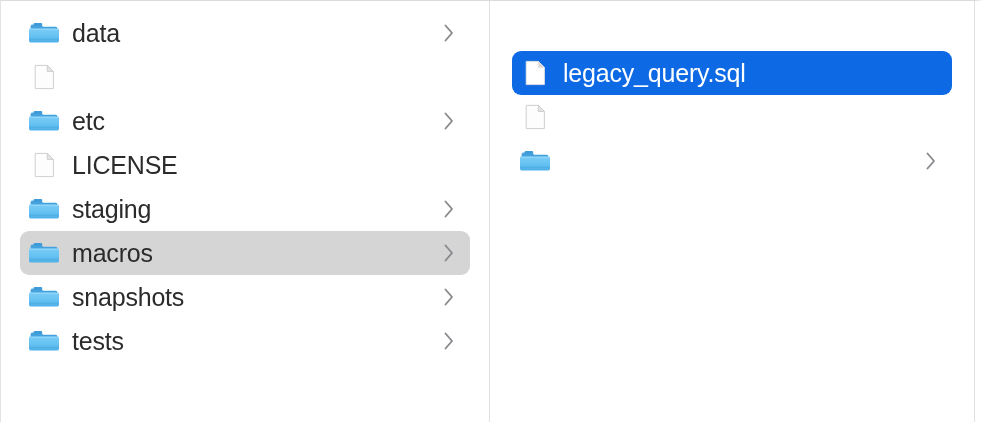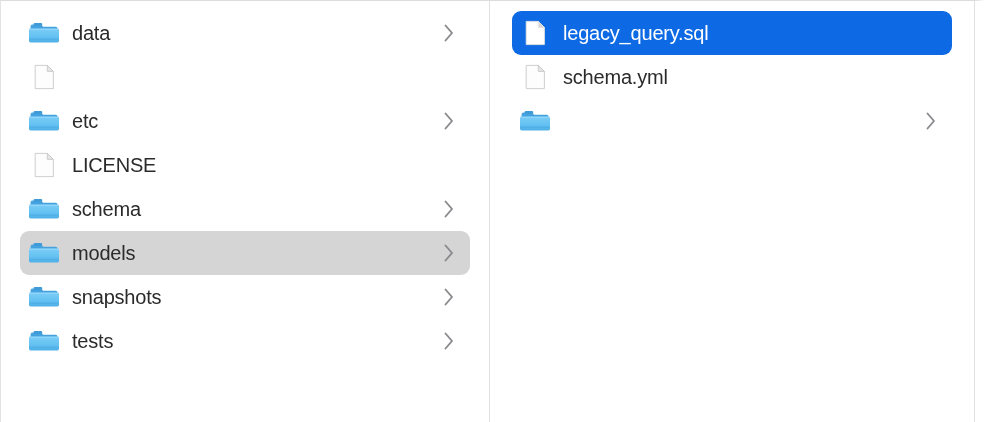--- a/index.html
+++ b/index.html
@@ -64,34 +64,35 @@
   .column-right .row {
     margin: 0 22px 0 22px;
     padding-left: 8px;
   }
 
   .row.sel-gray {
     background: #d5d5d5;
   }
   .row.sel-blue {
     background: #0d6ae4;
+    margin-top: 40px;
   }
 
   .icon {
     width: 30px;
     height: 30px;
     flex: 0 0 30px;
     position: relative;
     margin-right: 13px;
     display: block;
   }
   .icon svg { display: block; width: 30px; height: 30px; }
 
   .label {
-    font-size: 20px;
+    font-size: 25px;
     line-height: 30px;
     color: #2b2b2b;
     letter-spacing: -0.2px;
     white-space: nowrap;
     overflow: hidden;
     text-overflow: ellipsis;
     flex: 1 1 auto;
   }
   .row.sel-blue .label {
     color: #ffffff;
@@ -210,21 +211,21 @@
                   <stop offset="100%" stop-color="#3f9bd8"></stop>
                 </linearGradient>
               </defs>
               <path d="M3.2 6.6h9.0l1.9 2.1h12.7a1.6 1.6 0 0 1 1.6 1.6v2.0H1.6v-4.1a1.6 1.6 0 0 1 1.6-1.6z" fill="url(#ftab)"></path>
               <rect x="4.6" y="5.0" width="8.6" height="3.0" rx="1.2" fill="#3f9bd8"></rect>
               <path d="M1.6 10.2h26.8a1.6 1.6 0 0 1 1.6 1.6v11.0a1.6 1.6 0 0 1-1.6 1.6H1.6A1.6 1.6 0 0 1 0 22.8V11.8a1.6 1.6 0 0 1 1.6-1.6z" fill="url(#fbody)"></path>
               <rect x="0" y="20.7" width="30" height="1.4" fill="#49a9e0" opacity="0.55"></rect>
               <rect x="0" y="11.0" width="30" height="1.0" fill="#9bdcfb" opacity="0.6"></rect>
             </svg>
           </span>
-          <span class="label">schema</span>
+          <span class="label">staging</span>
           <span class="chevron">
             <svg width="14" height="22" viewBox="0 0 14 22" xmlns="http://www.w3.org/2000/svg">
               <path d="M3.5 3.5L10 11l-6.5 7.5" fill="none" stroke="#8a8a8e" stroke-width="1.9" stroke-linecap="round" stroke-linejoin="round"></path>
             </svg>
           </span>
         </div>
         <div class="row sel-gray">
           <span class="icon">
             <svg viewBox="0 0 30 30" xmlns="http://www.w3.org/2000/svg">
               <defs>
@@ -238,21 +239,21 @@
                   <stop offset="100%" stop-color="#3f9bd8"></stop>
                 </linearGradient>
               </defs>
               <path d="M3.2 6.6h9.0l1.9 2.1h12.7a1.6 1.6 0 0 1 1.6 1.6v2.0H1.6v-4.1a1.6 1.6 0 0 1 1.6-1.6z" fill="url(#ftab)"></path>
               <rect x="4.6" y="5.0" width="8.6" height="3.0" rx="1.2" fill="#3f9bd8"></rect>
               <path d="M1.6 10.2h26.8a1.6 1.6 0 0 1 1.6 1.6v11.0a1.6 1.6 0 0 1-1.6 1.6H1.6A1.6 1.6 0 0 1 0 22.8V11.8a1.6 1.6 0 0 1 1.6-1.6z" fill="url(#fbody)"></path>
               <rect x="0" y="20.7" width="30" height="1.4" fill="#49a9e0" opacity="0.55"></rect>
               <rect x="0" y="11.0" width="30" height="1.0" fill="#9bdcfb" opacity="0.6"></rect>
             </svg>
           </span>
-          <span class="label">models</span>
+          <span class="label">macros</span>
           <span class="chevron">
             <svg width="14" height="22" viewBox="0 0 14 22" xmlns="http://www.w3.org/2000/svg">
               <path d="M3.5 3.5L10 11l-6.5 7.5" fill="none" stroke="#8a8a8e" stroke-width="1.9" stroke-linecap="round" stroke-linejoin="round"></path>
             </svg>
           </span>
         </div>
         <div class="row">
           <span class="icon">
             <svg viewBox="0 0 30 30" xmlns="http://www.w3.org/2000/svg">
               <defs>
@@ -324,21 +325,20 @@
             </svg>
           </span>
         </div>
         <div class="row">
           <span class="icon">
             <svg viewBox="0 0 30 30" xmlns="http://www.w3.org/2000/svg">
               <path d="M6.2 3.4h12.1l6.1 6.0v17.2H6.2z" fill="#fdfdfd" stroke="#c9c9c9" stroke-width="0.9"></path>
               <path d="M18.3 3.4v6.0h6.1z" fill="#e6e6e6" stroke="#c9c9c9" stroke-width="0.9" stroke-linejoin="round"></path>
             </svg>
           </span>
-          <span class="label">schema.yml</span>
           <span class="chevron hidden">
             <svg width="14" height="22" viewBox="0 0 14 22" xmlns="http://www.w3.org/2000/svg">
               <path d="M3.5 3.5L10 11l-6.5 7.5" fill="none" stroke="#8a8a8e" stroke-width="1.9" stroke-linecap="round" stroke-linejoin="round"></path>
             </svg>
           </span>
         </div>
         <div class="row">
           <span class="icon">
             <svg viewBox="0 0 30 30" xmlns="http://www.w3.org/2000/svg">
               <defs>

